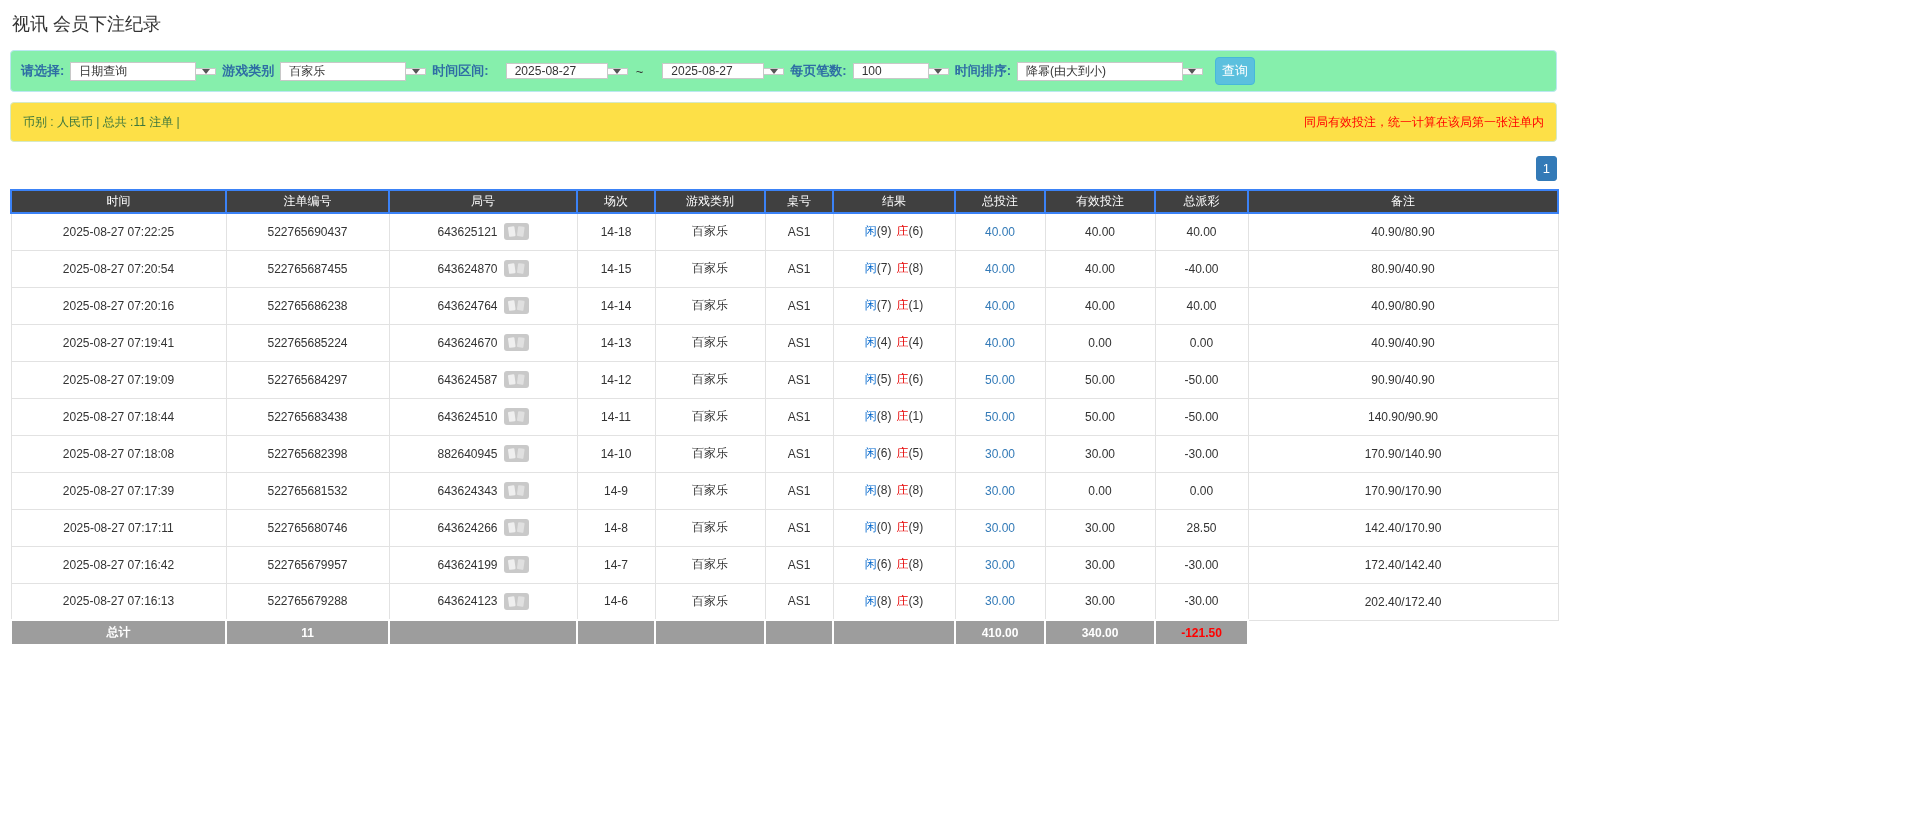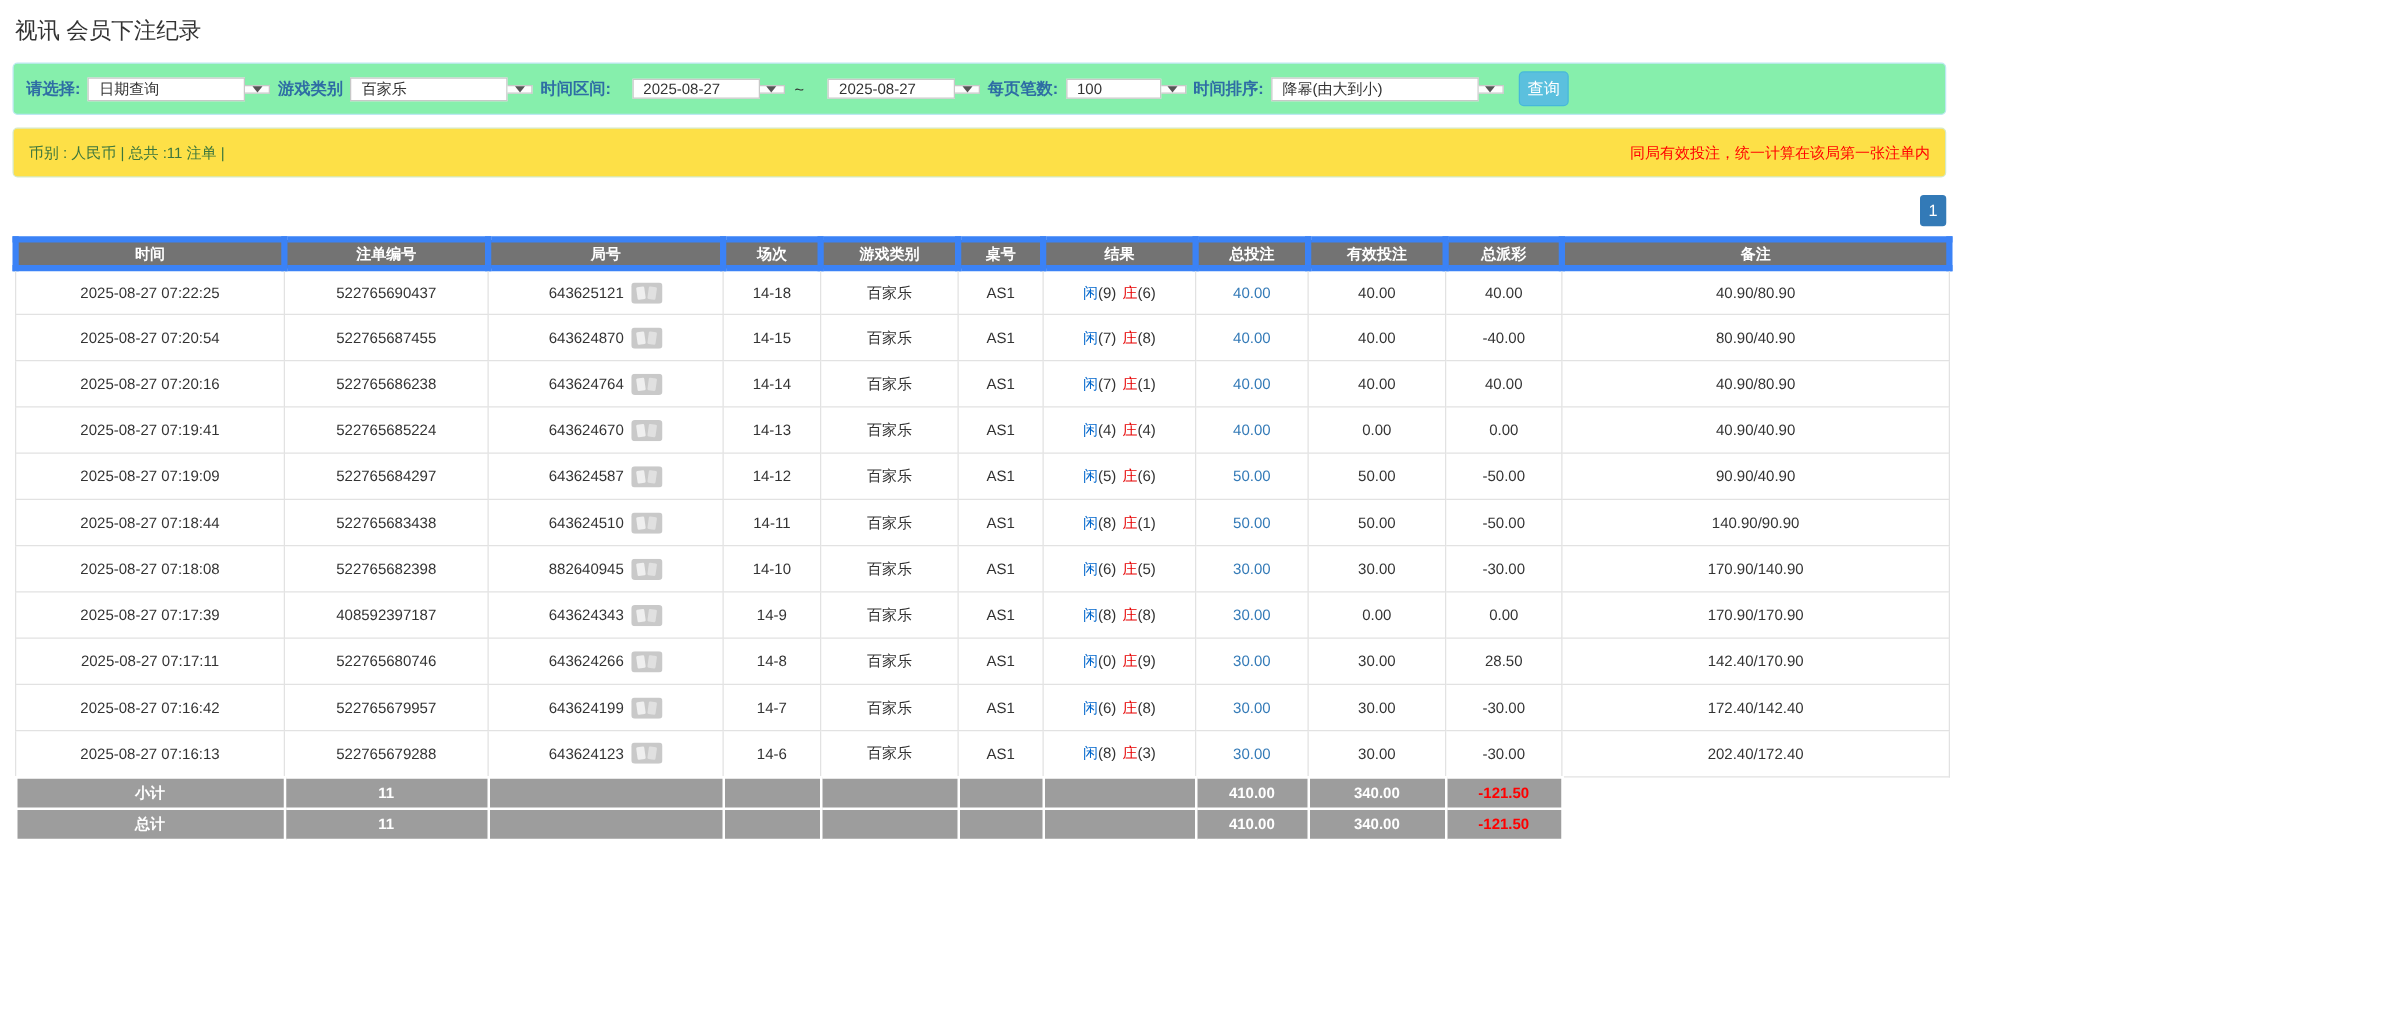--- a/index.html
+++ b/index.html
@@ -57,22 +57,22 @@
   .page-btn {
     min-width:21px; height:25px; padding:0 6px;
     background:#337ab7; border:1px solid #337ab7; color:#fff;
     font-size:13px; border-radius:3px; display:flex; align-items:center; justify-content:center;
     cursor:pointer;
   }
 
   
   table.data-table { width:1547px; border-collapse:collapse; table-layout:fixed; font-size:12px; }
   .data-table th {
-    background:#737373; color:#fff; font-weight:bold;
-    height:23px; border:5px solid #3b82f6; padding:0; font-size:12px;
+    background:#404040; color:#fff; font-weight:normal;
+    height:23px; border:2px solid #3b82f6; padding:0; font-size:12px;
   }
   .data-table tbody td {
     border:1px solid #e2e2e2; background:#fff;
     height:37px; text-align:center; padding:0 4px; color:#333;
   }
   .round-wrap { display:flex; align-items:center; justify-content:center; gap:6px; }
   .round-icon { display:inline-flex; cursor:pointer; }
   .bet-link { color:var(--link-blue,#337ab7); text-decoration:none; cursor:pointer; }
   .neg { color:var(--negative-red,#ff0000); }
   .res-player .res-char { color:var(--player-blue,#0066cc); }
@@ -360,21 +360,21 @@
     <td class="c-result">
       <span class="res-player"><span class="res-char">闲</span><span class="res-val">(6)</span></span><span class="res-banker"><span class="res-char">庄</span><span class="res-val">(5)</span></span>
     </td>
     <td class="c-total-bet"><a class="bet-link" href="#">30.00</a></td>
     <td class="c-valid-bet">30.00</td>
     <td class="c-payout neg">-30.00</td>
     <td class="c-note">170.90/140.90</td>
   </tr>
         <tr class="data-row">
     <td class="c-time">2025-08-27 07:17:39</td>
-    <td class="c-bet-id">408592397187</td>
+    <td class="c-bet-id">522765681532</td>
     <td class="c-round">
       <div class="round-wrap">
         <span class="round-no">643624343</span>
         <span class="round-icon">
           <svg width="25" height="17" viewBox="0 0 25 17" aria-hidden="true">
             <rect x="0" y="0" width="25" height="17" rx="3" fill="#c9c9c9"></rect>
             <rect x="4.5" y="3.5" width="6.5" height="10" rx="1" fill="#efefef" transform="rotate(-8 8 8.5)"></rect>
             <rect x="13.5" y="3.5" width="6.5" height="10" rx="1" fill="#e0e0e0" transform="rotate(8 17 8.5)"></rect>
           </svg>
         </span>
@@ -464,33 +464,20 @@
     <td class="c-result">
       <span class="res-player"><span class="res-char">闲</span><span class="res-val">(8)</span></span><span class="res-banker"><span class="res-char">庄</span><span class="res-val">(3)</span></span>
     </td>
     <td class="c-total-bet"><a class="bet-link" href="#">30.00</a></td>
     <td class="c-valid-bet">30.00</td>
     <td class="c-payout neg">-30.00</td>
     <td class="c-note">202.40/172.40</td>
   </tr>
       </tbody>
     <tfoot>
-      <tr>
-        <td>小计</td>
-        <td>11</td>
-        <td></td>
-        <td></td>
-        <td></td>
-        <td></td>
-        <td></td>
-        <td>410.00</td>
-        <td>340.00</td>
-        <td class="neg">-121.50</td>
-        <td class="blank"></td>
-      </tr>
       <tr>
         <td>总计</td>
         <td>11</td>
         <td></td>
         <td></td>
         <td></td>
         <td></td>
         <td></td>
         <td>410.00</td>
         <td>340.00</td>

